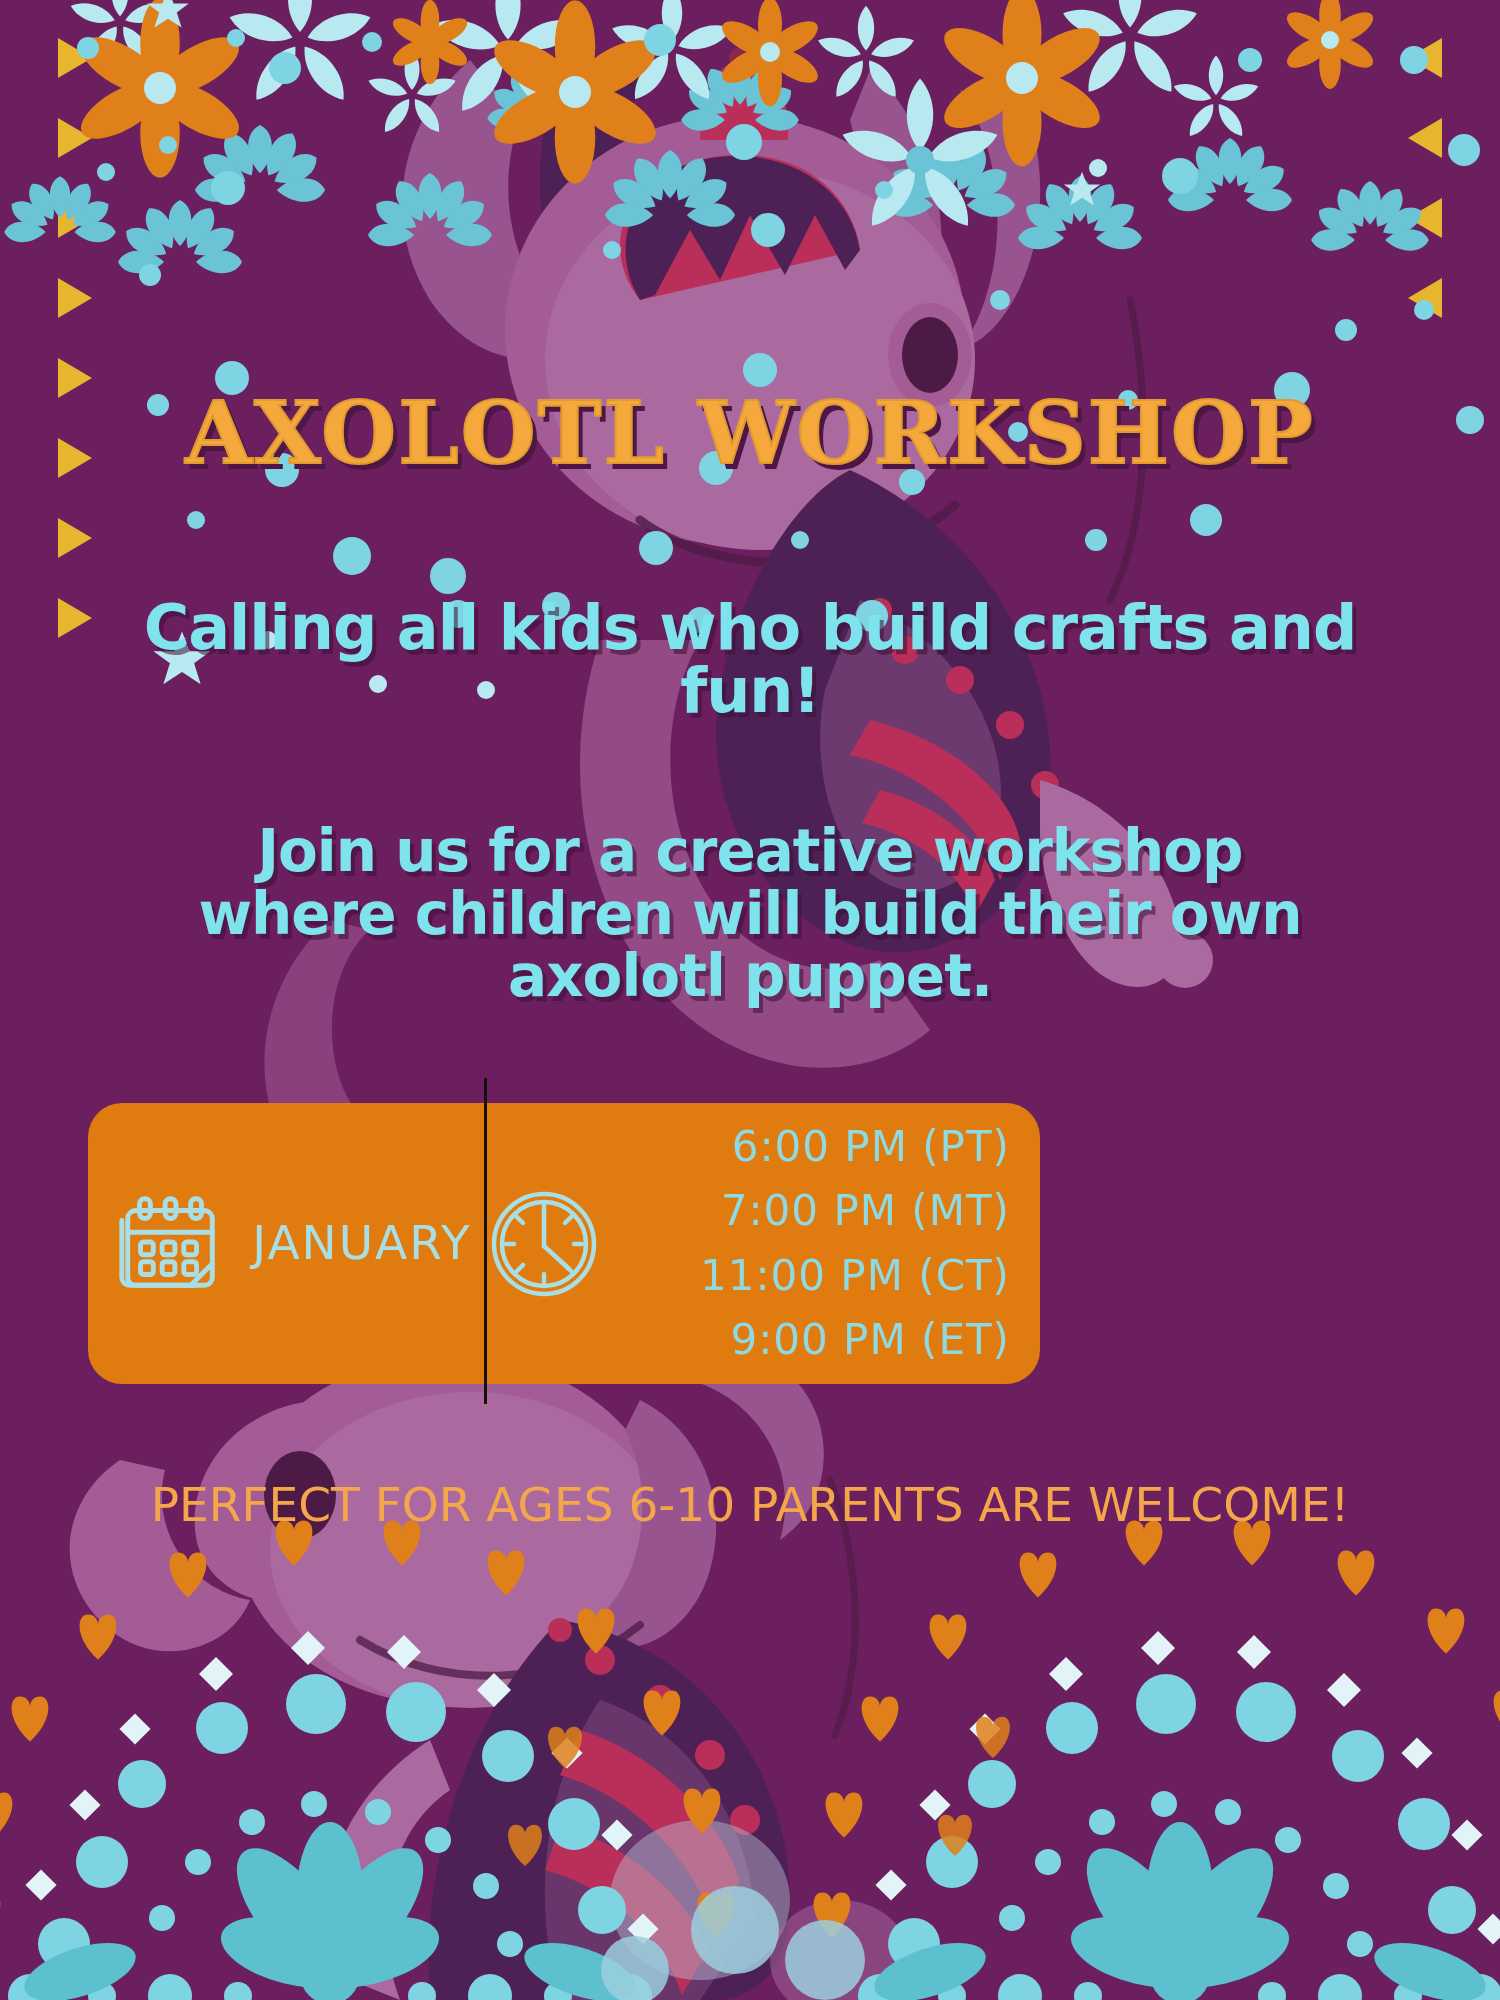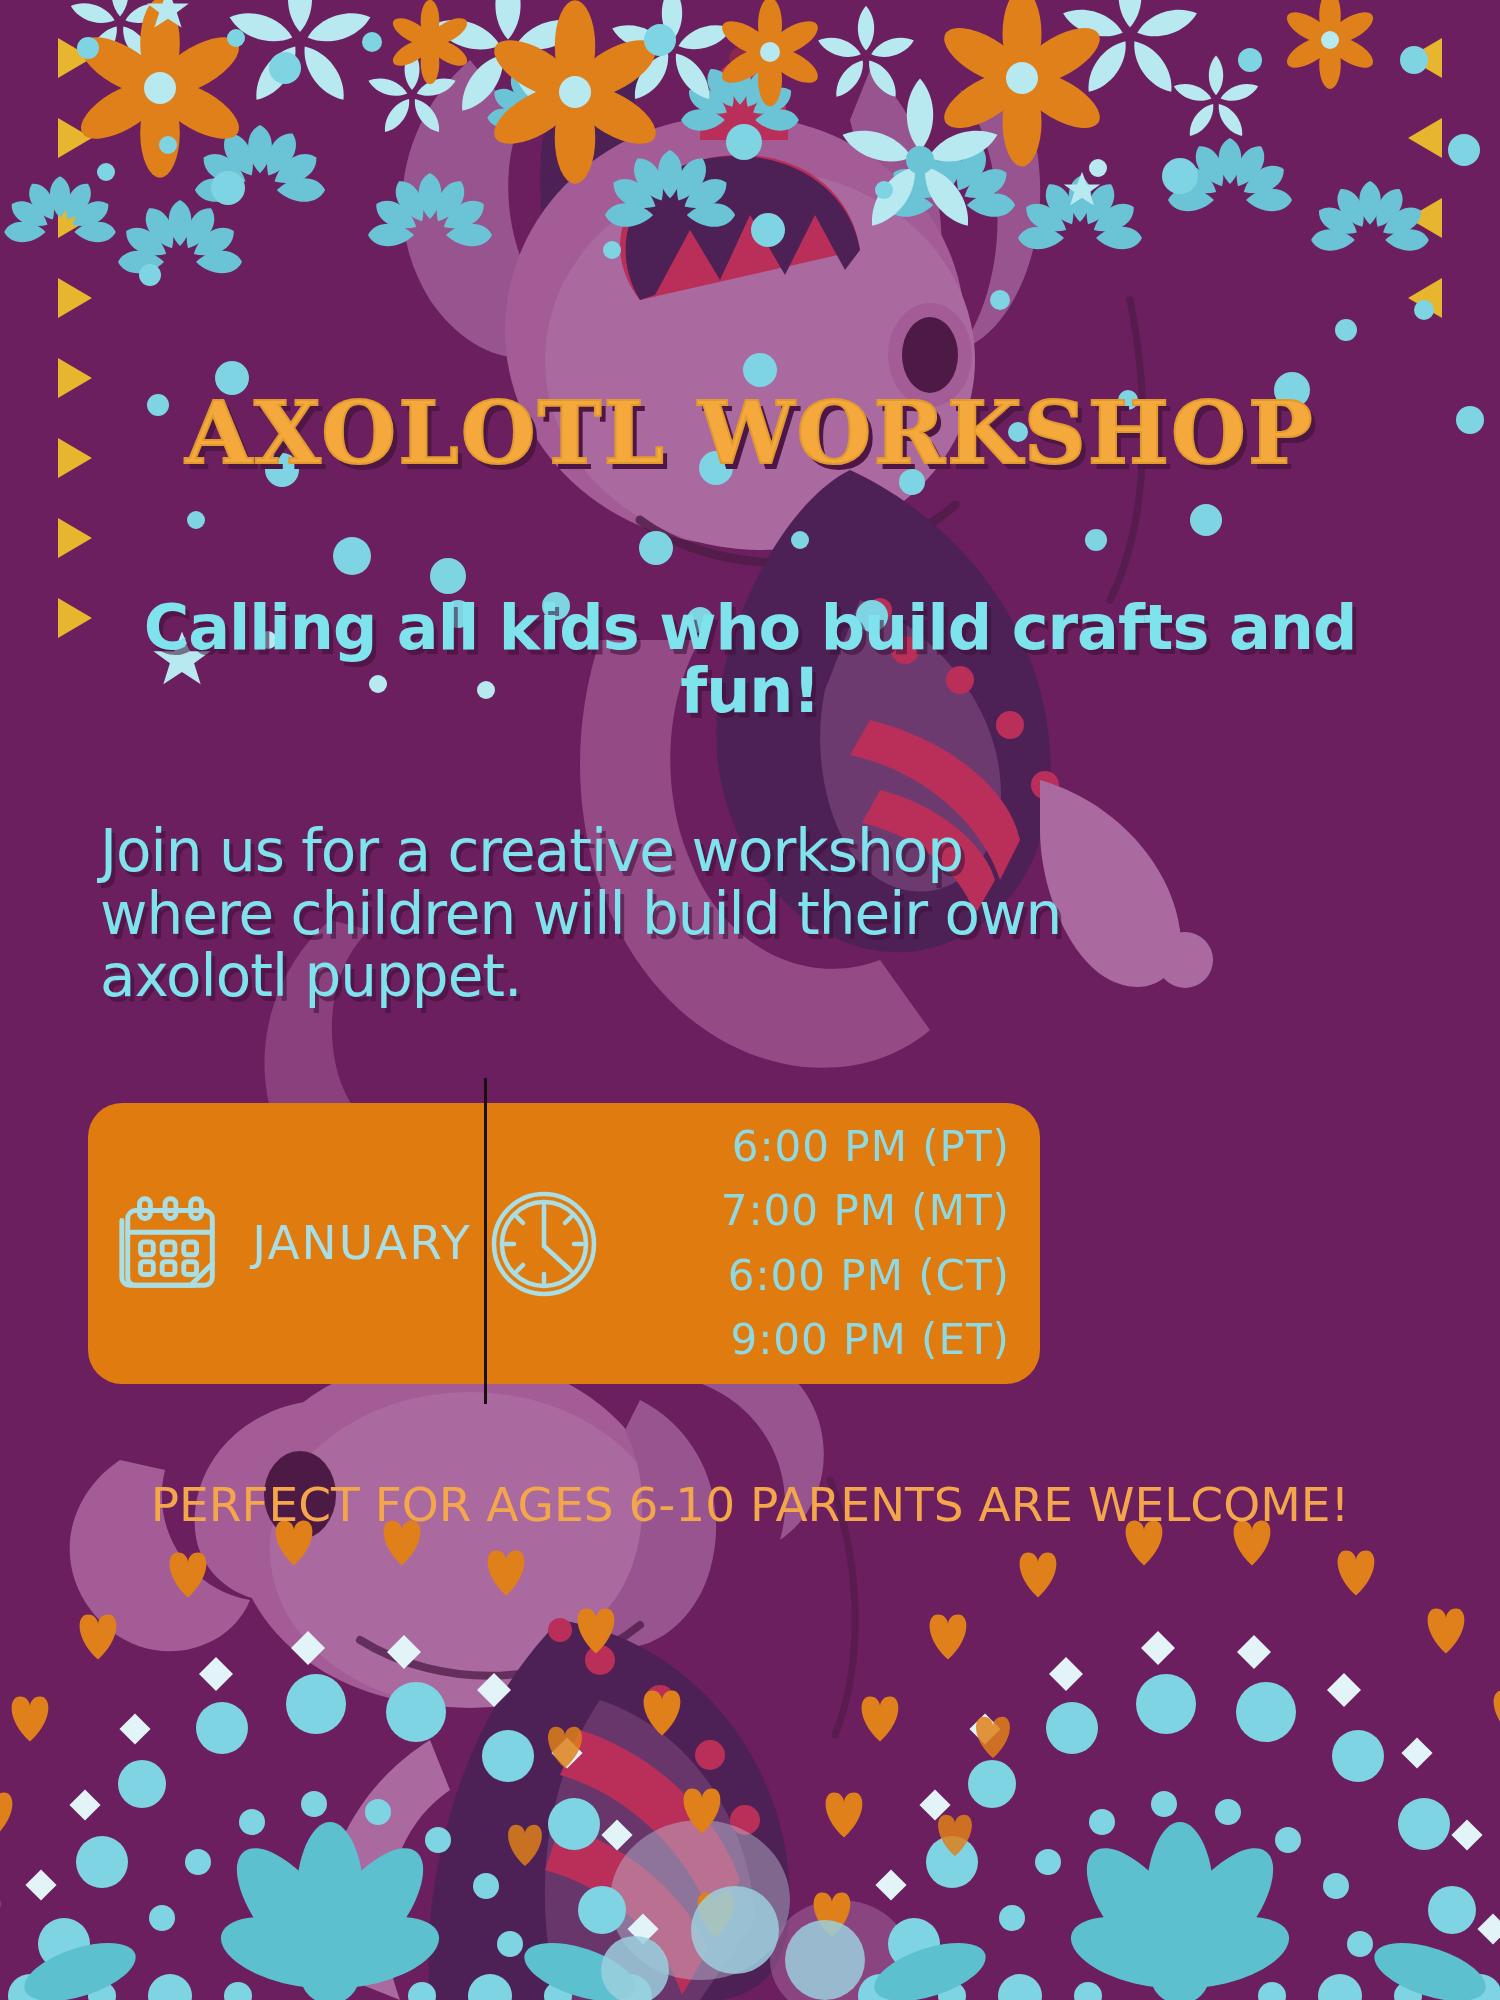--- a/index.html
+++ b/index.html
@@ -23,23 +23,23 @@
   }
   .sub{
     position:absolute;left:92px;right:92px;top:596px;text-align:center;
     font-family:"DejaVu Sans",sans-serif;
     font-weight:700;font-size:62px;line-height:1.02;
     color:#7fe3ee;
     text-shadow:4px 5px 0 rgba(60,14,52,.55);
     letter-spacing:-1px;
   }
   .body{
-    position:absolute;left:100px;right:100px;top:820px;
+    position:absolute;left:100px;right:100px;top:820px;text-align:center;
     font-family:"DejaVu Sans",sans-serif;
-    font-weight:400;font-size:58px;line-height:1.08;
+    font-weight:700;font-size:58px;line-height:1.08;
     color:#7fe3ee;
     text-shadow:4px 5px 0 rgba(60,14,52,.55);
     letter-spacing:-1px;
   }
 
   
   .card{
     position:absolute;left:88px;top:1103px;width:952px;height:281px;
     background:#e07b10;border-radius:34px;
     display:flex;align-items:stretch;
@@ -538,21 +538,21 @@
         <path d="M33 33 L39 39"></path>
           <path d="M87 33 L81 39"></path>
         <path d="M33 87 L39 81"></path>
           <path d="M87 87 L81 81"></path>
         <path d="M60 30 V62"></path>
         <path d="M60 62 L84 84"></path>
       </svg>
       <div class="times">
         <div>6:00 PM (PT)</div>
         <div>7:00 PM (MT)</div>
-        <div>6:00 PM (CT)</div>
+        <div>11:00 PM (CT)</div>
         <div>9:00 PM (ET)</div>
       </div>
     </div>
   </div>
 
   <div class="footer">PERFECT FOR AGES 6-10 PARENTS ARE WELCOME!</div>
 
 </div>
 
 </body></html>

